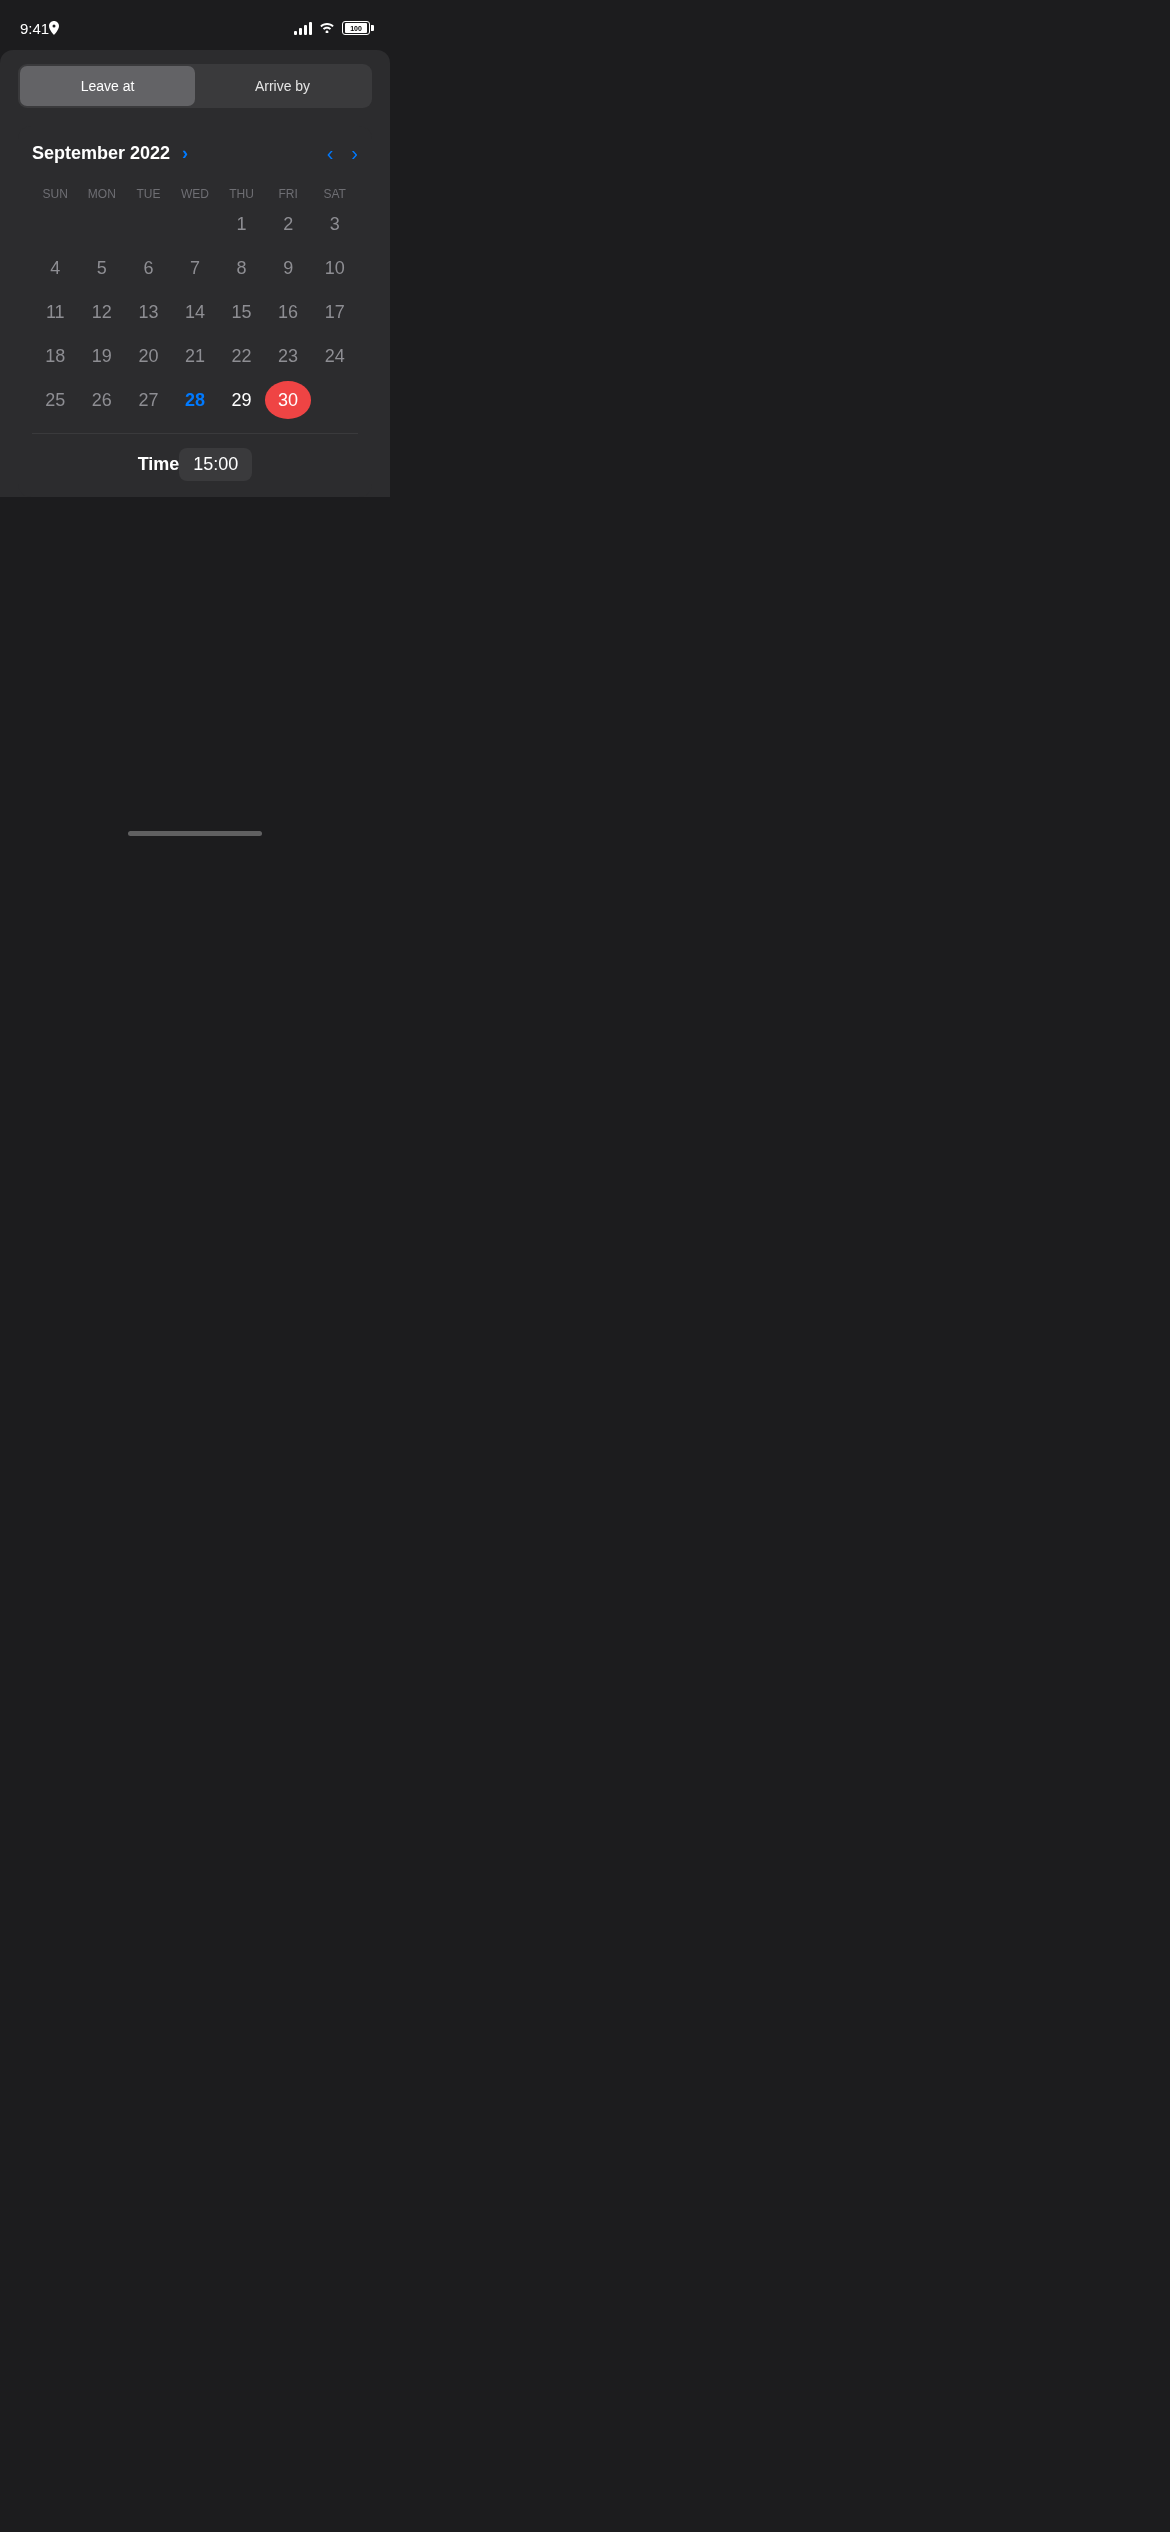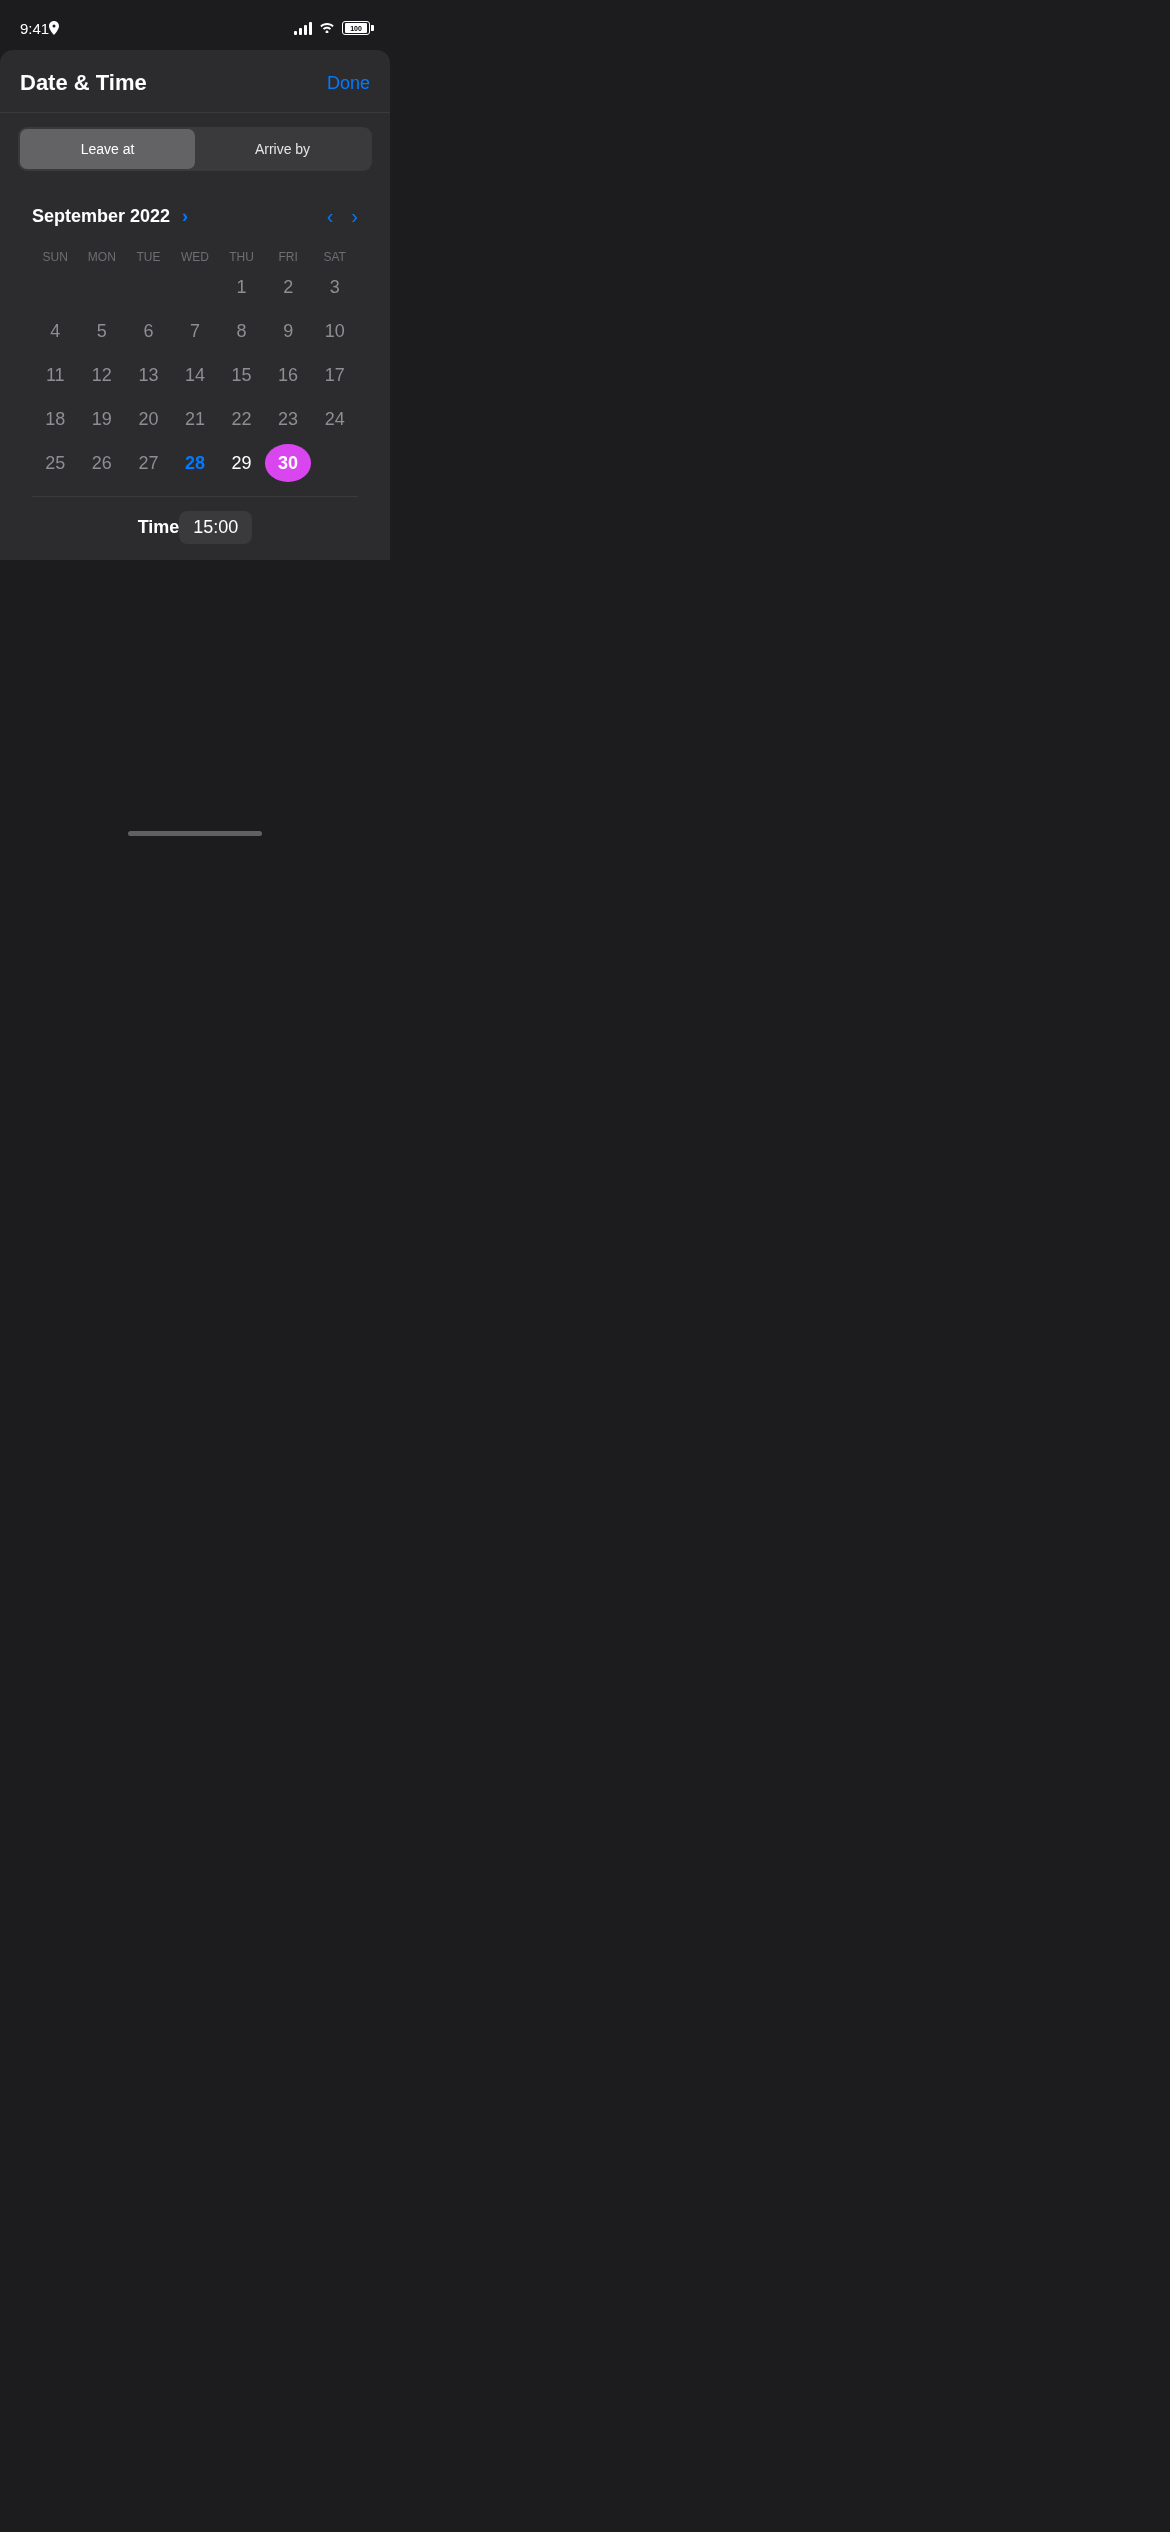--- a/index.html
+++ b/index.html
@@ -206,23 +206,23 @@
       justify-content: center;
       height: 38px;
       font-size: 18px;
       color: #8e8e93;
       cursor: pointer;
       border-radius: 50%;
       position: relative;
     }
     .date-cell.empty { pointer-events: none; }
     .date-cell.selected {
-      background: #d946ef;
-      color: #fff;
-      font-weight: 700;
+      background: #ef4444;
+      color: #fff;
+      font-weight: 400;
       border-radius: 50%;
     }
     .date-cell.highlighted {
       color: #007aff;
       font-weight: 600;
     }
     .date-cell.today {
       color: #fff;
       font-weight: 500;
     }
@@ -318,24 +318,20 @@
       <div class="battery-icon">
         <div class="battery-fill">
           <span style="font-size:7px;font-weight:700;color:#000;">100</span>
         </div>
       </div>
     </div>
   </div>
 
   <div class="sheet-top">
 
-    <div class="header">
-      <span class="header-title">Date &amp; Time</span>
-      <span class="header-done">Done</span>
-    </div>
 
     <div class="segment-wrapper">
       <div class="segment-control">
         <div class="segment-btn active">
           <span>Leave at</span>
         </div>
         <div class="segment-btn inactive">
           <span>Arrive by</span>
         </div>
       </div>

